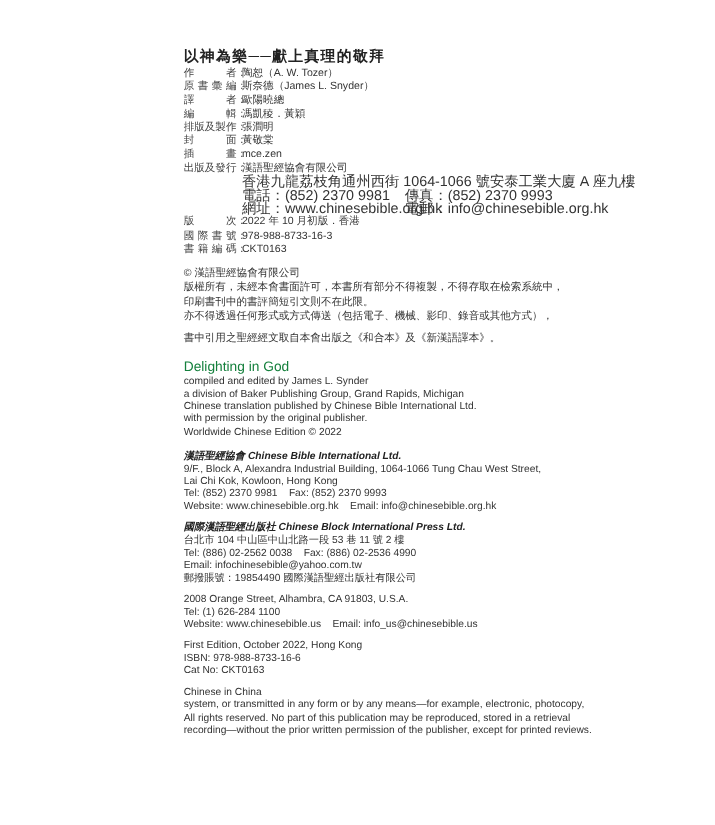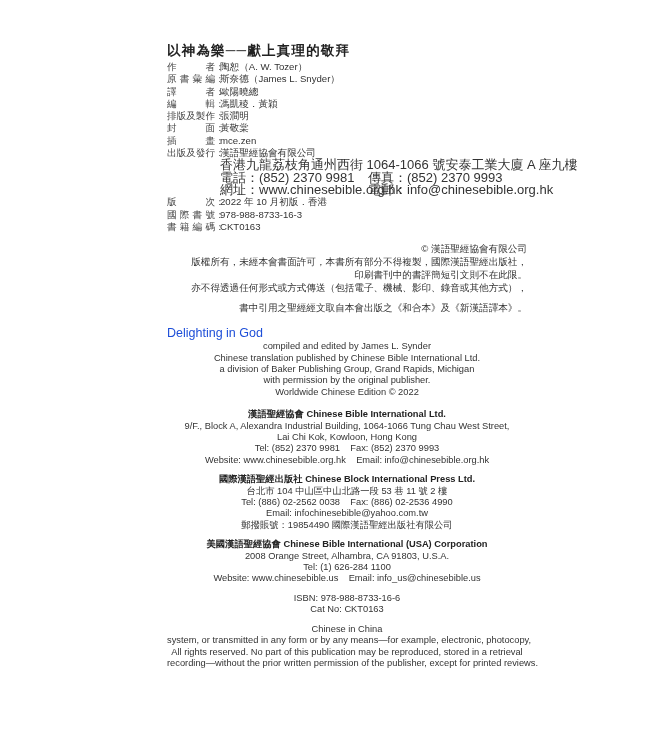--- a/index.html
+++ b/index.html
@@ -7,28 +7,28 @@
          font-family:"Liberation Sans","DejaVu Sans",sans-serif; color:#333; }
   .page { position:absolute; left:167px; top:42px; width:360px; }
   .title { font-size:13.5px; font-weight:bold; color:#222; letter-spacing:1.2px; line-height:17px; margin-bottom:2px; }
   .row { display:flex; font-size:9.6px; line-height:12.3px; white-space:nowrap; }
   .lbl { width:48px; display:flex; justify-content:space-between; color:#444; }
   .lbl span { display:inline-block; }
   .colon { width:5px; color:#444; }
   .val { color:#333; }
   .sub { padding-left:53px; display:flex; font-size:13px; line-height:12.3px; white-space:nowrap; }
   .sub .c1 { width:148px; }
-  .para { font-size:9.6px; line-height:13px; color:#333; margin-top:6px;text-align:right; }
+  .para { font-size:9.6px; line-height:13px; color:#333; margin-top:6px; }
   .para p { margin:0; }
   .gap { height:7px; }
-  .en-title { font-size:12.5px; color:#1d4ed8; line-height:16px; margin-top:11px; }
+  .en-title { font-size:12.5px; color:#15803d; line-height:16px; margin-top:11px; }
   .en { font-size:9.3px; line-height:11.4px; color:#333; }
-  .en p { margin:0; white-space:nowrap;text-align:center; }
+  .en p { margin:0; white-space:nowrap; }
   .en .bold { font-weight:normal; color:#222; }
-  .en .bold b { font-weight:bold; }
+  .en .bold b { font-weight:bold;font-style:italic; }
   .block { margin-top:8px; }
 </style>
 </head>
 <body>
 
 <div class="page">
   <div class="title">以神為樂──獻上真理的敬拜</div>
 
   <div id="credits">
       <div class="row">
@@ -137,32 +137,32 @@
           <span>編</span>
           <span>碼</span>
         </span>
         <span class="colon">：</span>
         <span class="val">CKT0163</span>
       </div>
     </div>
 
   <div class="para" style="margin-top:9px;">
     <p>© 漢語聖經協會有限公司</p>
-    <p>版權所有，未經本會書面許可，本書所有部分不得複製，國際漢語聖經出版社，</p>
+    <p>版權所有，未經本會書面許可，本書所有部分不得複製，不得存取在檢索系統中，</p>
     <p>印刷書刊中的書評簡短引文則不在此限。</p>
     <p>亦不得透過任何形式或方式傳送（包括電子、機械、影印、錄音或其他方式），</p>
     <div class="gap"></div>
     <p>書中引用之聖經經文取自本會出版之《和合本》及《新漢語譯本》。</p>
   </div>
 
   <div class="en-title">Delighting in God</div>
   <div class="en">
     <p>compiled and edited by James L. Synder</p>
+    <p>a division of Baker Publishing Group, Grand Rapids, Michigan</p>
     <p>Chinese translation published by Chinese Bible International Ltd.</p>
-    <p>a division of Baker Publishing Group, Grand Rapids, Michigan</p>
     <p>with permission by the original publisher.</p>
     <p>Worldwide Chinese Edition © 2022</p>
   </div>
 
   <div class="en block" style="margin-top:11px;">
     <p class="bold"><b>漢語聖經協會</b> <b>Chinese Bible International Ltd.</b></p>
     <p>9/F., Block A, Alexandra Industrial Building, 1064-1066 Tung Chau West Street,</p>
     <p>Lai Chi Kok, Kowloon, Hong Kong</p>
     <p style="white-space:pre">Tel: (852) 2370 9981    Fax: (852) 2370 9993</p>
     <p style="white-space:pre">Website: www.chinesebible.org.hk    Email: info@chinesebible.org.hk</p>
@@ -170,27 +170,27 @@
 
   <div class="en block">
     <p class="bold"><b>國際漢語聖經出版社</b> <b>Chinese Block International Press Ltd.</b></p>
     <p>台北市 104 中山區中山北路一段 53 巷 11 號 2 樓</p>
     <p style="white-space:pre">Tel: (886) 02-2562 0038    Fax: (886) 02-2536 4990</p>
     <p>Email: infochinesebible@yahoo.com.tw</p>
     <p>郵撥賬號：19854490 國際漢語聖經出版社有限公司</p>
   </div>
 
   <div class="en block">
-    <p class="bold"><b>美國漢語聖經協會</b> <b>Chinese Bible International (USA) Corporation</b></p>
     <p>2008 Orange Street, Alhambra, CA 91803, U.S.A.</p>
     <p>Tel: (1) 626-284 1100</p>
     <p style="white-space:pre">Website: www.chinesebible.us    Email: info_us@chinesebible.us</p>
   </div>
 
   <div class="en block">
+    <p>First Edition, October 2022, Hong Kong</p>
     <p>ISBN: 978-988-8733-16-6</p>
     <p>Cat No: CKT0163</p>
   </div>
 
   <div class="en block">
     <p>Chinese in China</p>
     <p>system, or transmitted in any form or by any means—for example, electronic, photocopy,</p>
     <p>All rights reserved. No part of this publication may be reproduced, stored in a retrieval</p>
     <p>recording—without the prior written permission of the publisher, except for printed reviews.</p>
   </div>

